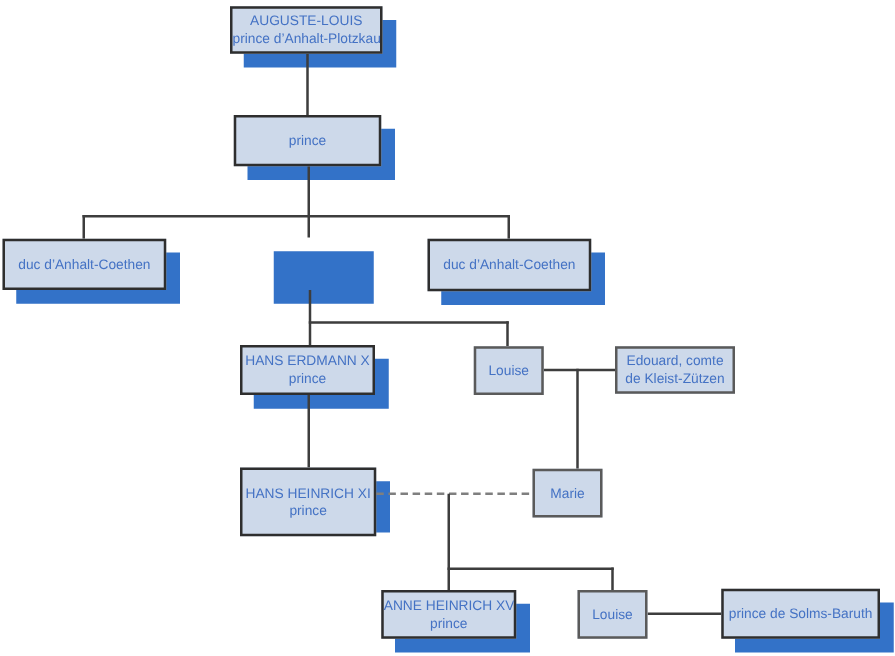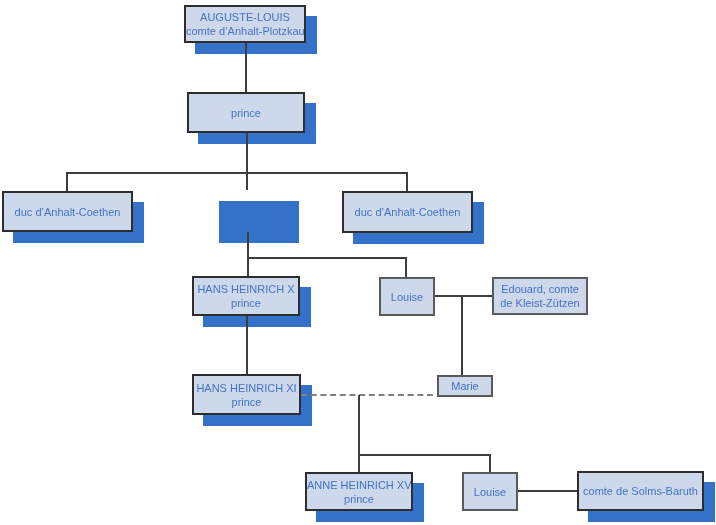--- a/index.html
+++ b/index.html
@@ -74,65 +74,65 @@
   <div class="line" style="left:461px;top:295px;width:2px;height:80px"></div>
   <div class="line" style="left:246px;top:316px;width:2px;height:58px"></div>
   <div class="dashed-line" style="left:301px;top:394px;width:132px"></div>
   <div class="line" style="left:358px;top:395px;width:2px;height:77px"></div>
   <div class="line" style="left:358px;top:454px;width:133px;height:2px"></div>
   <div class="line" style="left:489px;top:454px;width:2px;height:18px"></div>
   <div class="line" style="left:518px;top:490px;width:59px;height:2px"></div>
 
   <div class="node" style="left:184px;top:5px;width:122px;height:38px">
     <div class="name">AUGUSTE-LOUIS</div>
-    <div class="subtitle">comte d’Anhalt-Plotzkau</div>
+    <div class="subtitle">prince d’Anhalt-Plotzkau</div>
   </div>
 
   <div class="node" style="left:187px;top:92px;width:118px;height:41px">
     <div class="subtitle">prince</div>
   </div>
 
   <div class="node" style="left:2px;top:191px;width:131px;height:41px">
     <div class="subtitle">duc d’Anhalt-Coethen</div>
   </div>
 
 
   <div class="node" style="left:342px;top:191px;width:131px;height:42px">
     <div class="subtitle">duc d’Anhalt-Coethen</div>
   </div>
 
   <div class="node" style="left:192px;top:276px;width:108px;height:40px">
-    <div class="name">HANS HEINRICH X</div>
+    <div class="name">HANS ERDMANN X</div>
     <div class="subtitle">prince</div>
   </div>
 
   <div class="node small" style="left:379px;top:277px;width:56px;height:39px">
     <div class="name">Louise</div>
   </div>
 
   <div class="node small" style="left:492px;top:277px;width:96px;height:38px">
     <div class="name">Edouard, comte</div>
     <div class="subtitle">de Kleist-Zützen</div>
   </div>
 
-  <div class="node" style="left:192px;top:374px;width:109px;height:41px">
+  <div class="node" style="left:192px;top:374px;width:109px;height:55px">
     <div class="name">HANS HEINRICH XI</div>
     <div class="subtitle">prince</div>
   </div>
 
-  <div class="node small" style="left:437px;top:375px;width:56px;height:22px">
+  <div class="node small" style="left:426px;top:375px;width:56px;height:39px">
     <div class="name">Marie</div>
   </div>
 
   <div class="node" style="left:305px;top:472px;width:108px;height:39px">
     <div class="name">ANNE HEINRICH XV</div>
     <div class="subtitle">prince</div>
   </div>
 
   <div class="node small" style="left:462px;top:472px;width:56px;height:39px">
     <div class="name">Louise</div>
   </div>
 
   <div class="node" style="left:577px;top:471px;width:127px;height:40px">
-    <div class="subtitle">comte de Solms-Baruth</div>
+    <div class="subtitle">prince de Solms-Baruth</div>
   </div>
 
 </div>
 
 </body></html>

